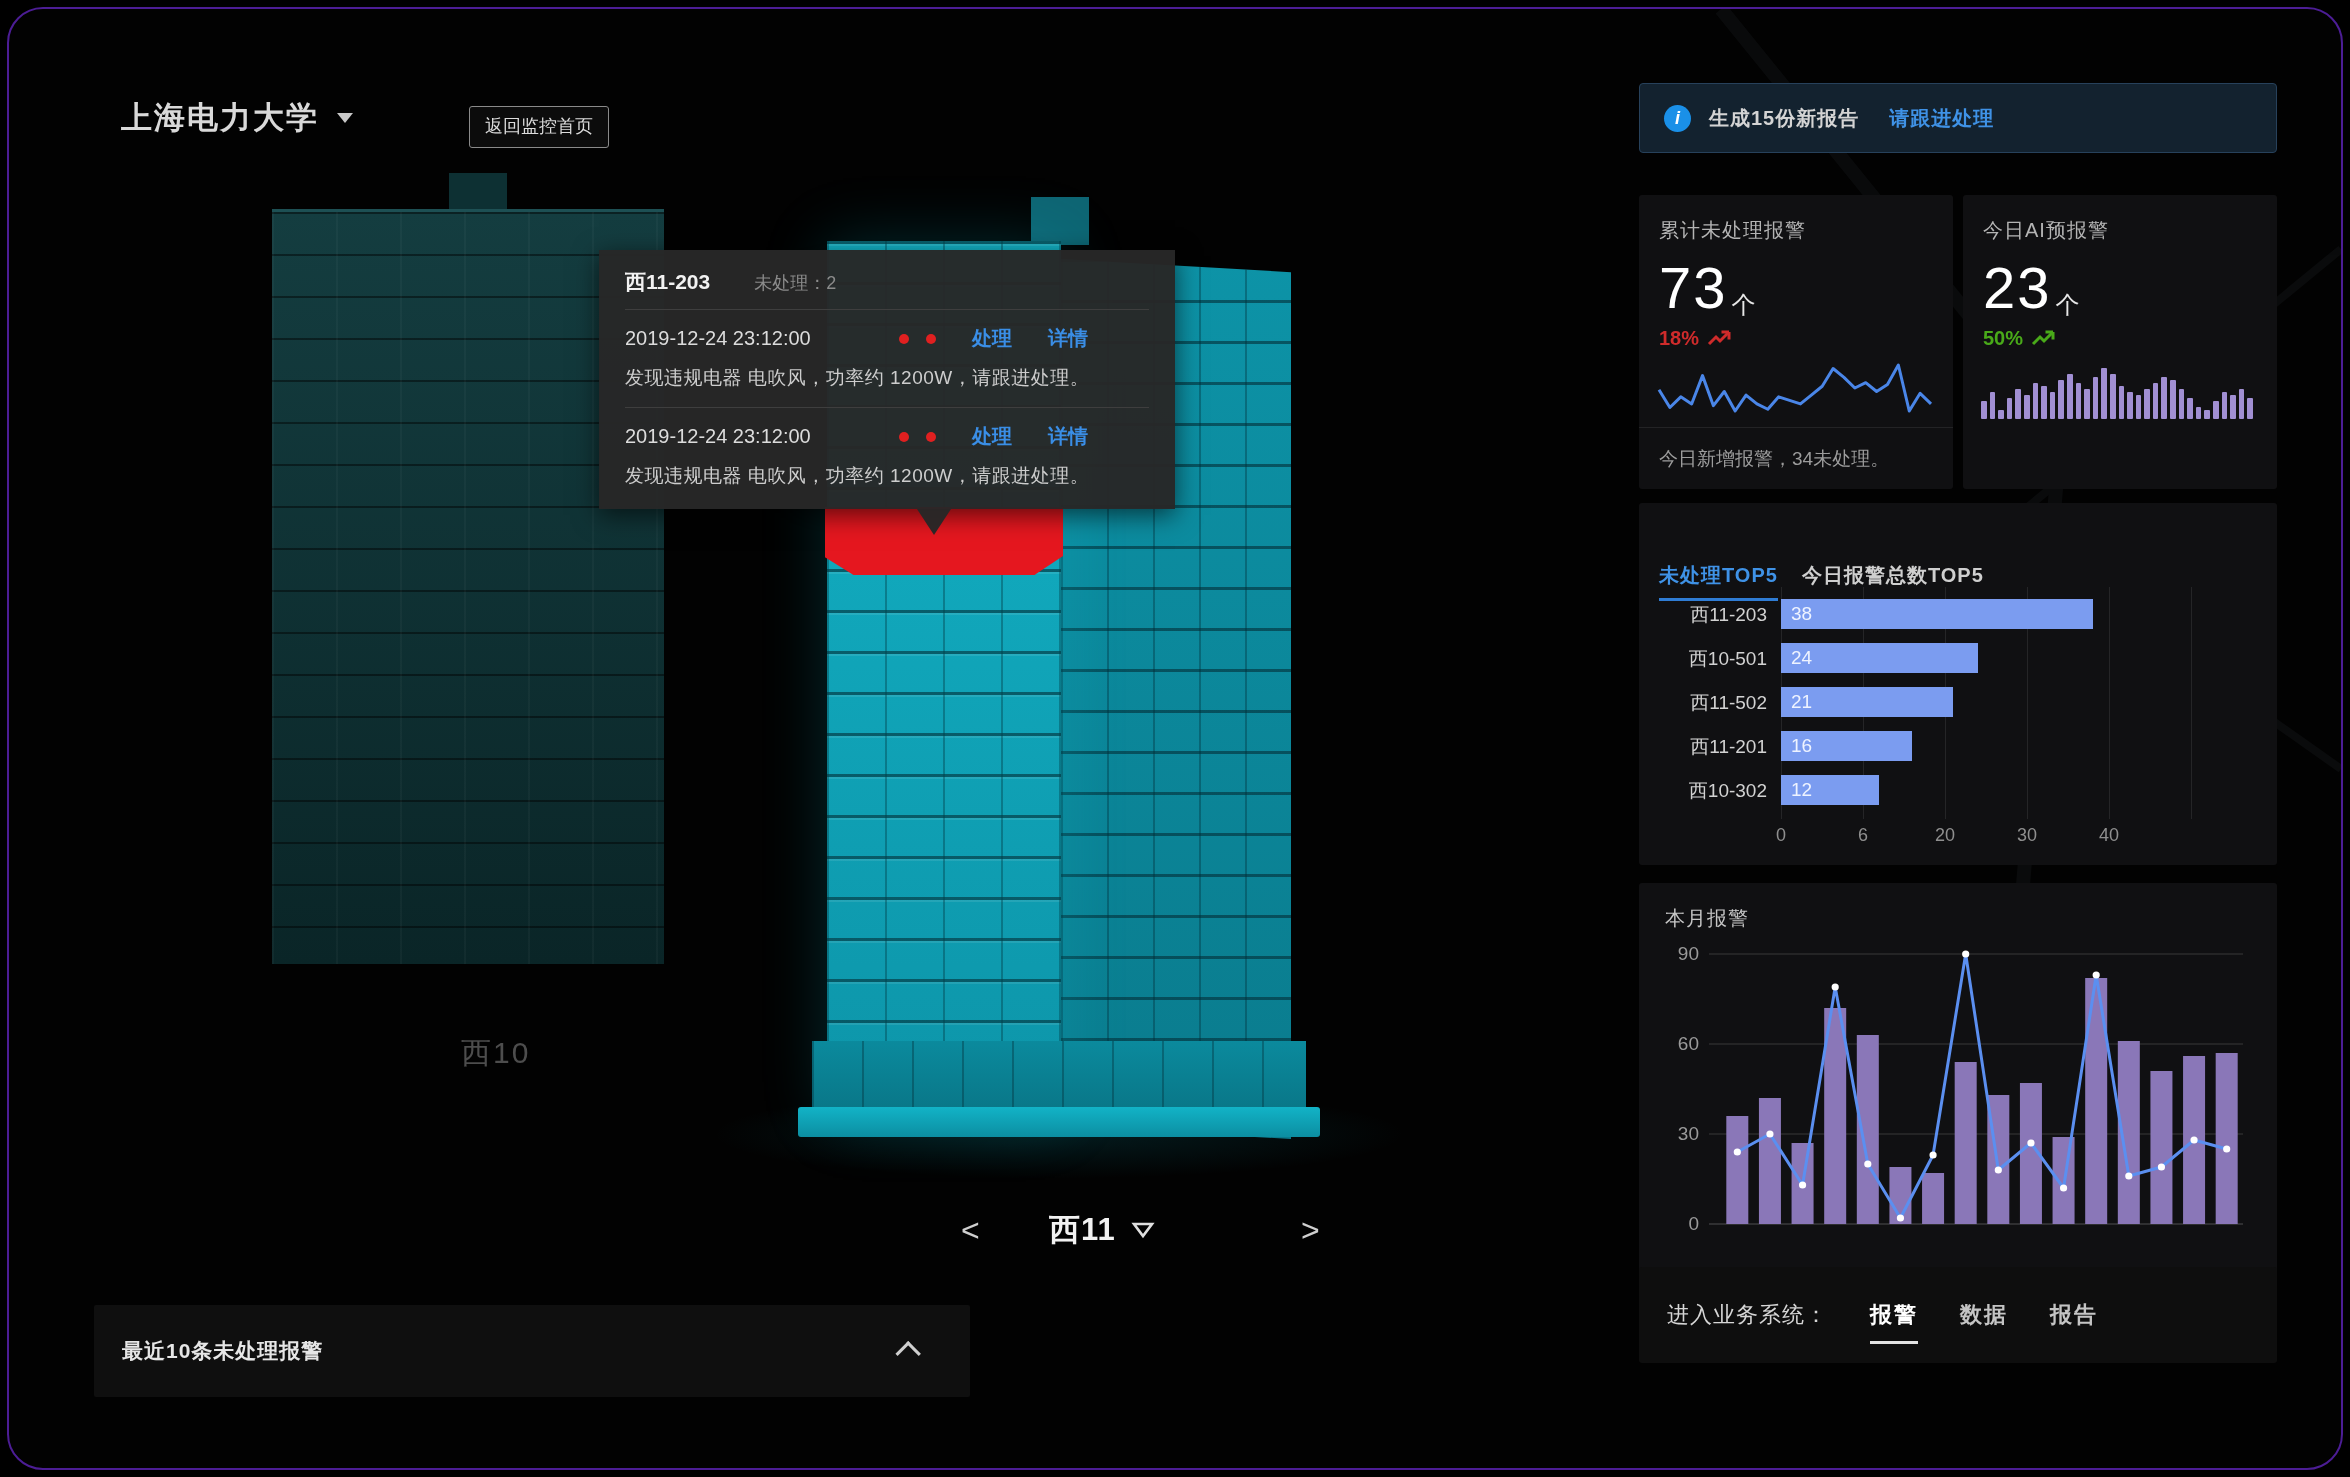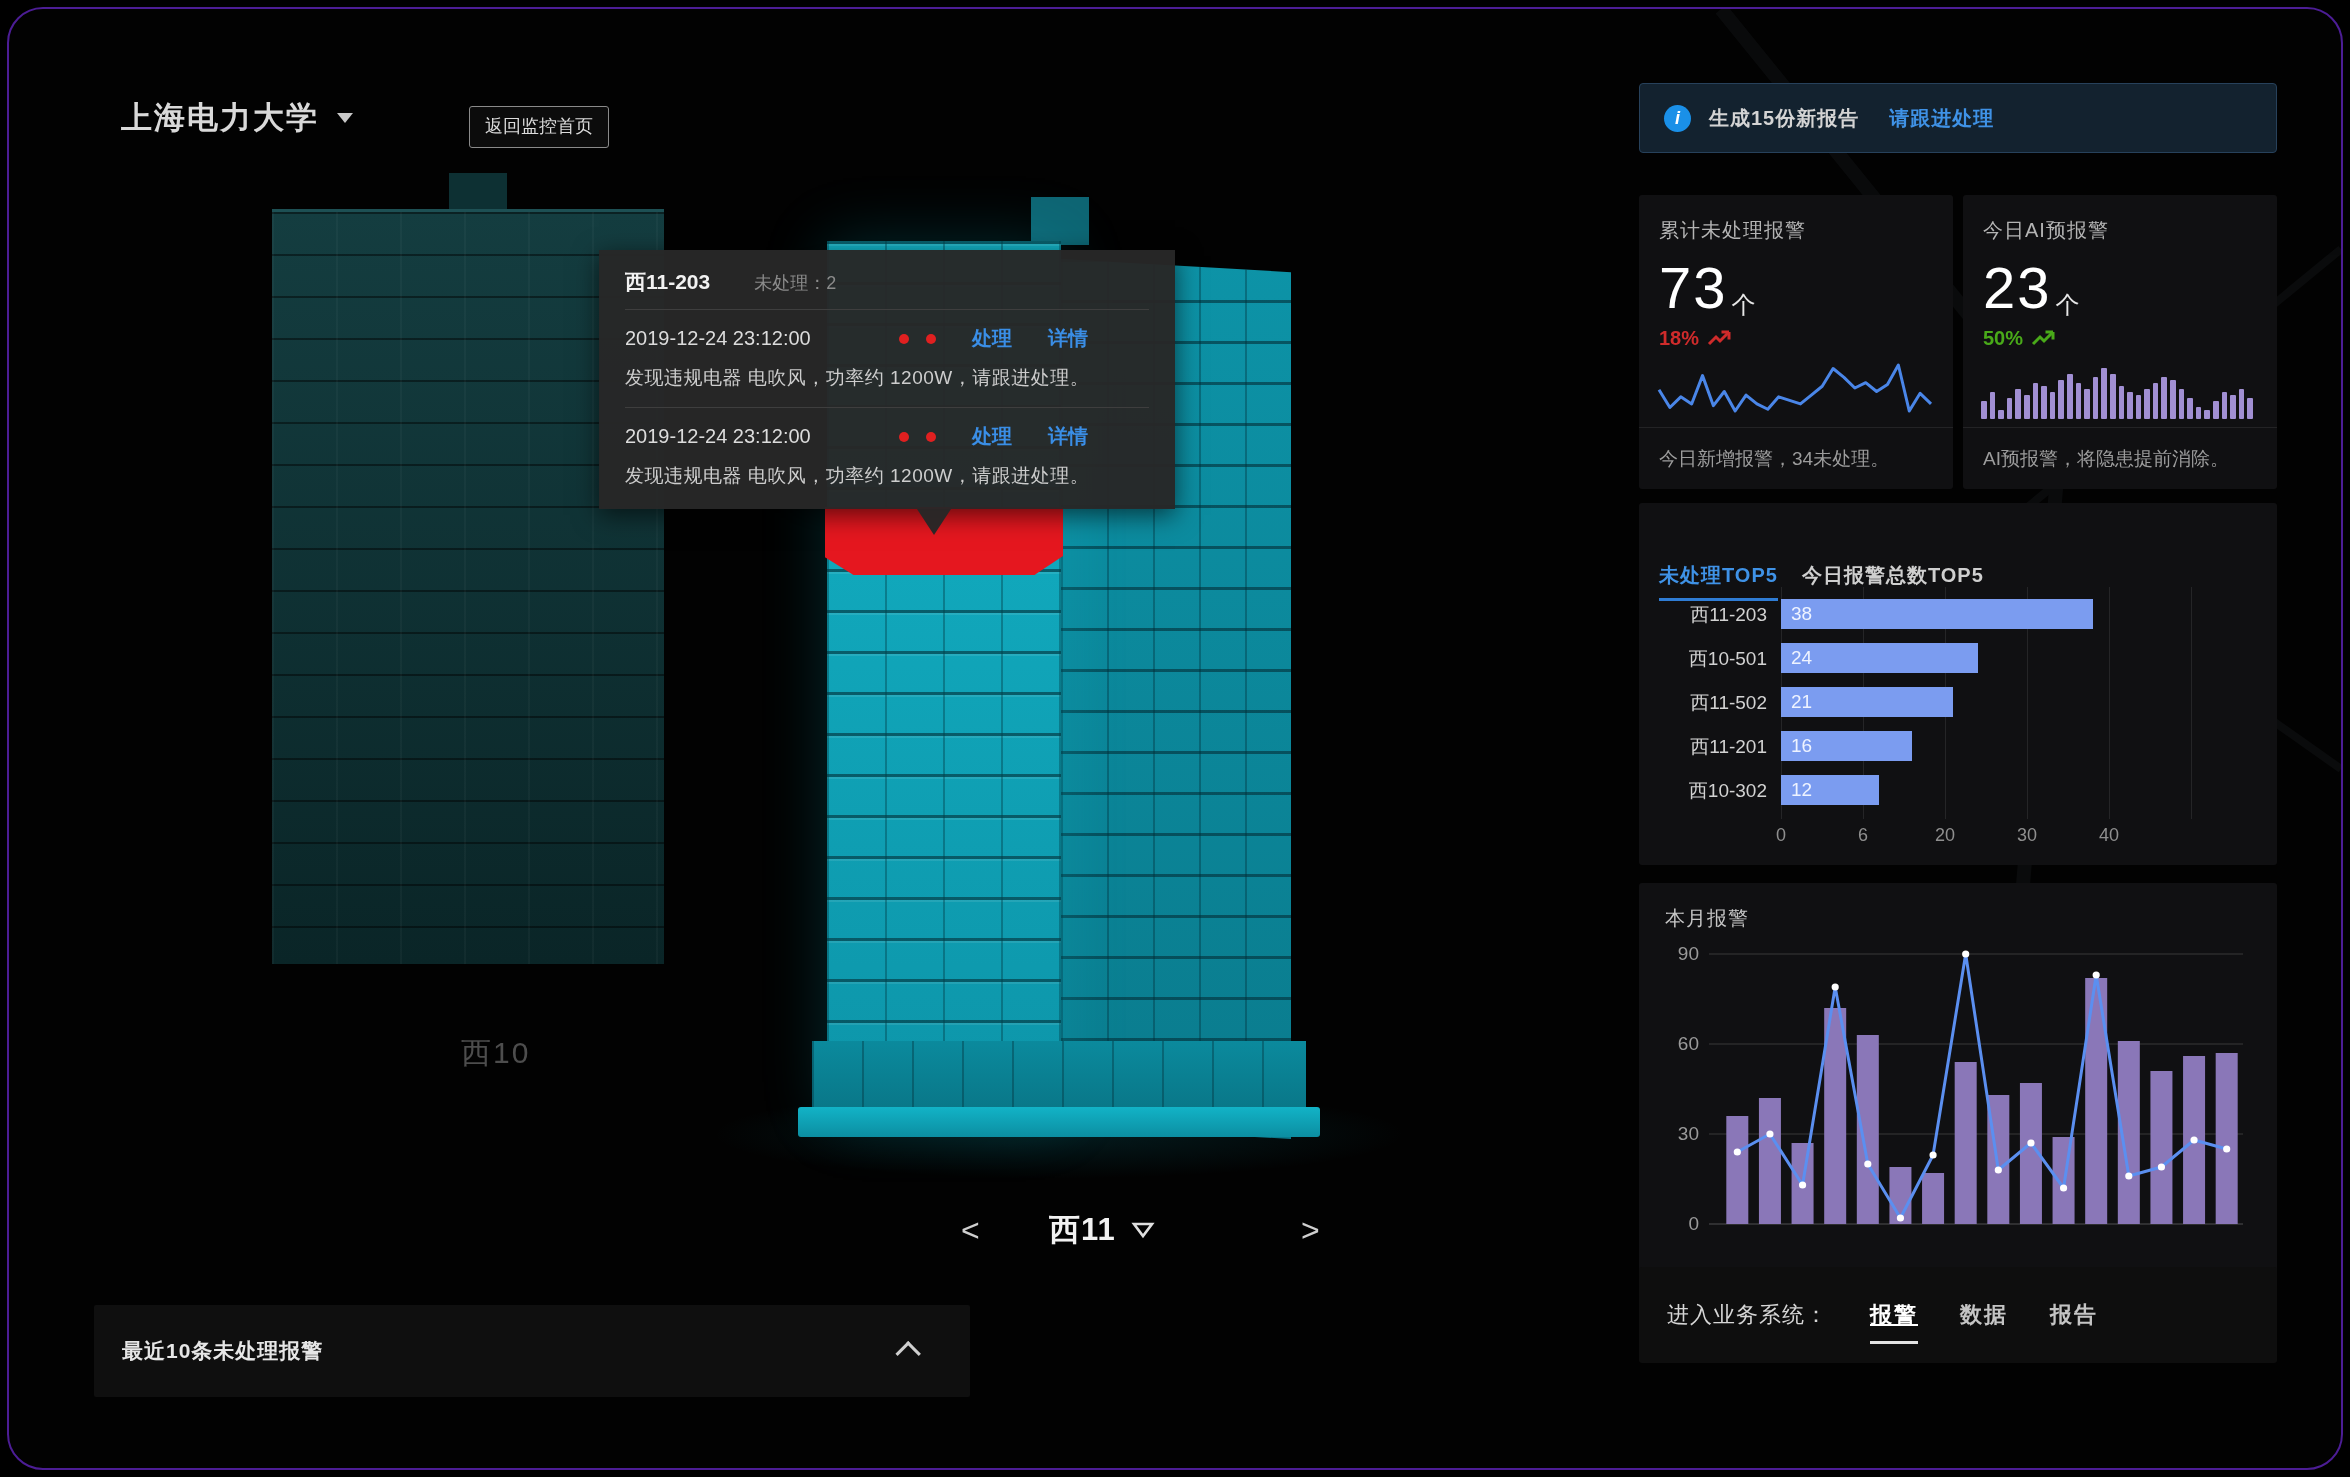--- a/index.html
+++ b/index.html
@@ -104,21 +104,21 @@
   .t5-bar span{padding-left:10px;font-size:19px;color:#eef3ff;}
   .t5-tick{position:absolute;top:322px;font-size:18px;color:#8f8f8f;transform:translateX(-50%);}
   
   .monthly{left:0;top:874px;width:638px;height:452px;padding:22px 26px;}
   .monthly-title{font-size:20px;color:#c6c6c6;letter-spacing:1px;}
   
   .biz{left:0;top:1258px;width:638px;height:96px;background:#0e0e0e;border-radius:3px;position:absolute;
        display:flex;align-items:center;padding:0 28px;box-sizing:border-box;}
   .biz-label{font-size:22px;color:#d6d6d6;letter-spacing:1px;}
   .biz-link{font-size:22px;margin-left:42px;letter-spacing:2px;}
-  .biz-active{color:#fff;font-weight:700;border-bottom:3px solid #e3e3e3;padding-bottom:11px;margin-bottom:-14px;text-decoration:underline;}
+  .biz-active{color:#fff;font-weight:700;border-bottom:3px solid #e3e3e3;padding-bottom:11px;margin-bottom:-14px;}
   .biz-idle{color:#c4c4c4;font-weight:600;}
   svg{display:block;}
 </style>
 </head>
 <body>
 
 <div class="stage">
   <div class="frame">
 
     <svg class="maphint" viewBox="0 0 700 900">
@@ -258,21 +258,20 @@
             <div style="height: 30px;"></div>
             <div style="height: 21px;"></div>
             <div style="height: 12px;"></div>
             <div style="height: 9px;"></div>
             <div style="height: 18px;"></div>
             <div style="height: 27px;"></div>
             <div style="height: 24px;"></div>
             <div style="height: 30px;"></div>
             <div style="height: 21px;"></div>
           </div>
-        <div class="stat-foot">AI预报警，将隐患提前消除。</div>
       </div>
 
       <div class="card top5" id="top5card">
         <div class="tabs">
           <span class="tab-active">未处理TOP5</span>
           <span class="tab-idle">今日报警总数TOP5</span>
         </div>
         <div class="t5-grid" id="t5grid">
             <i style="left: 0px;"></i>
             <i style="left: 82px;"></i>

